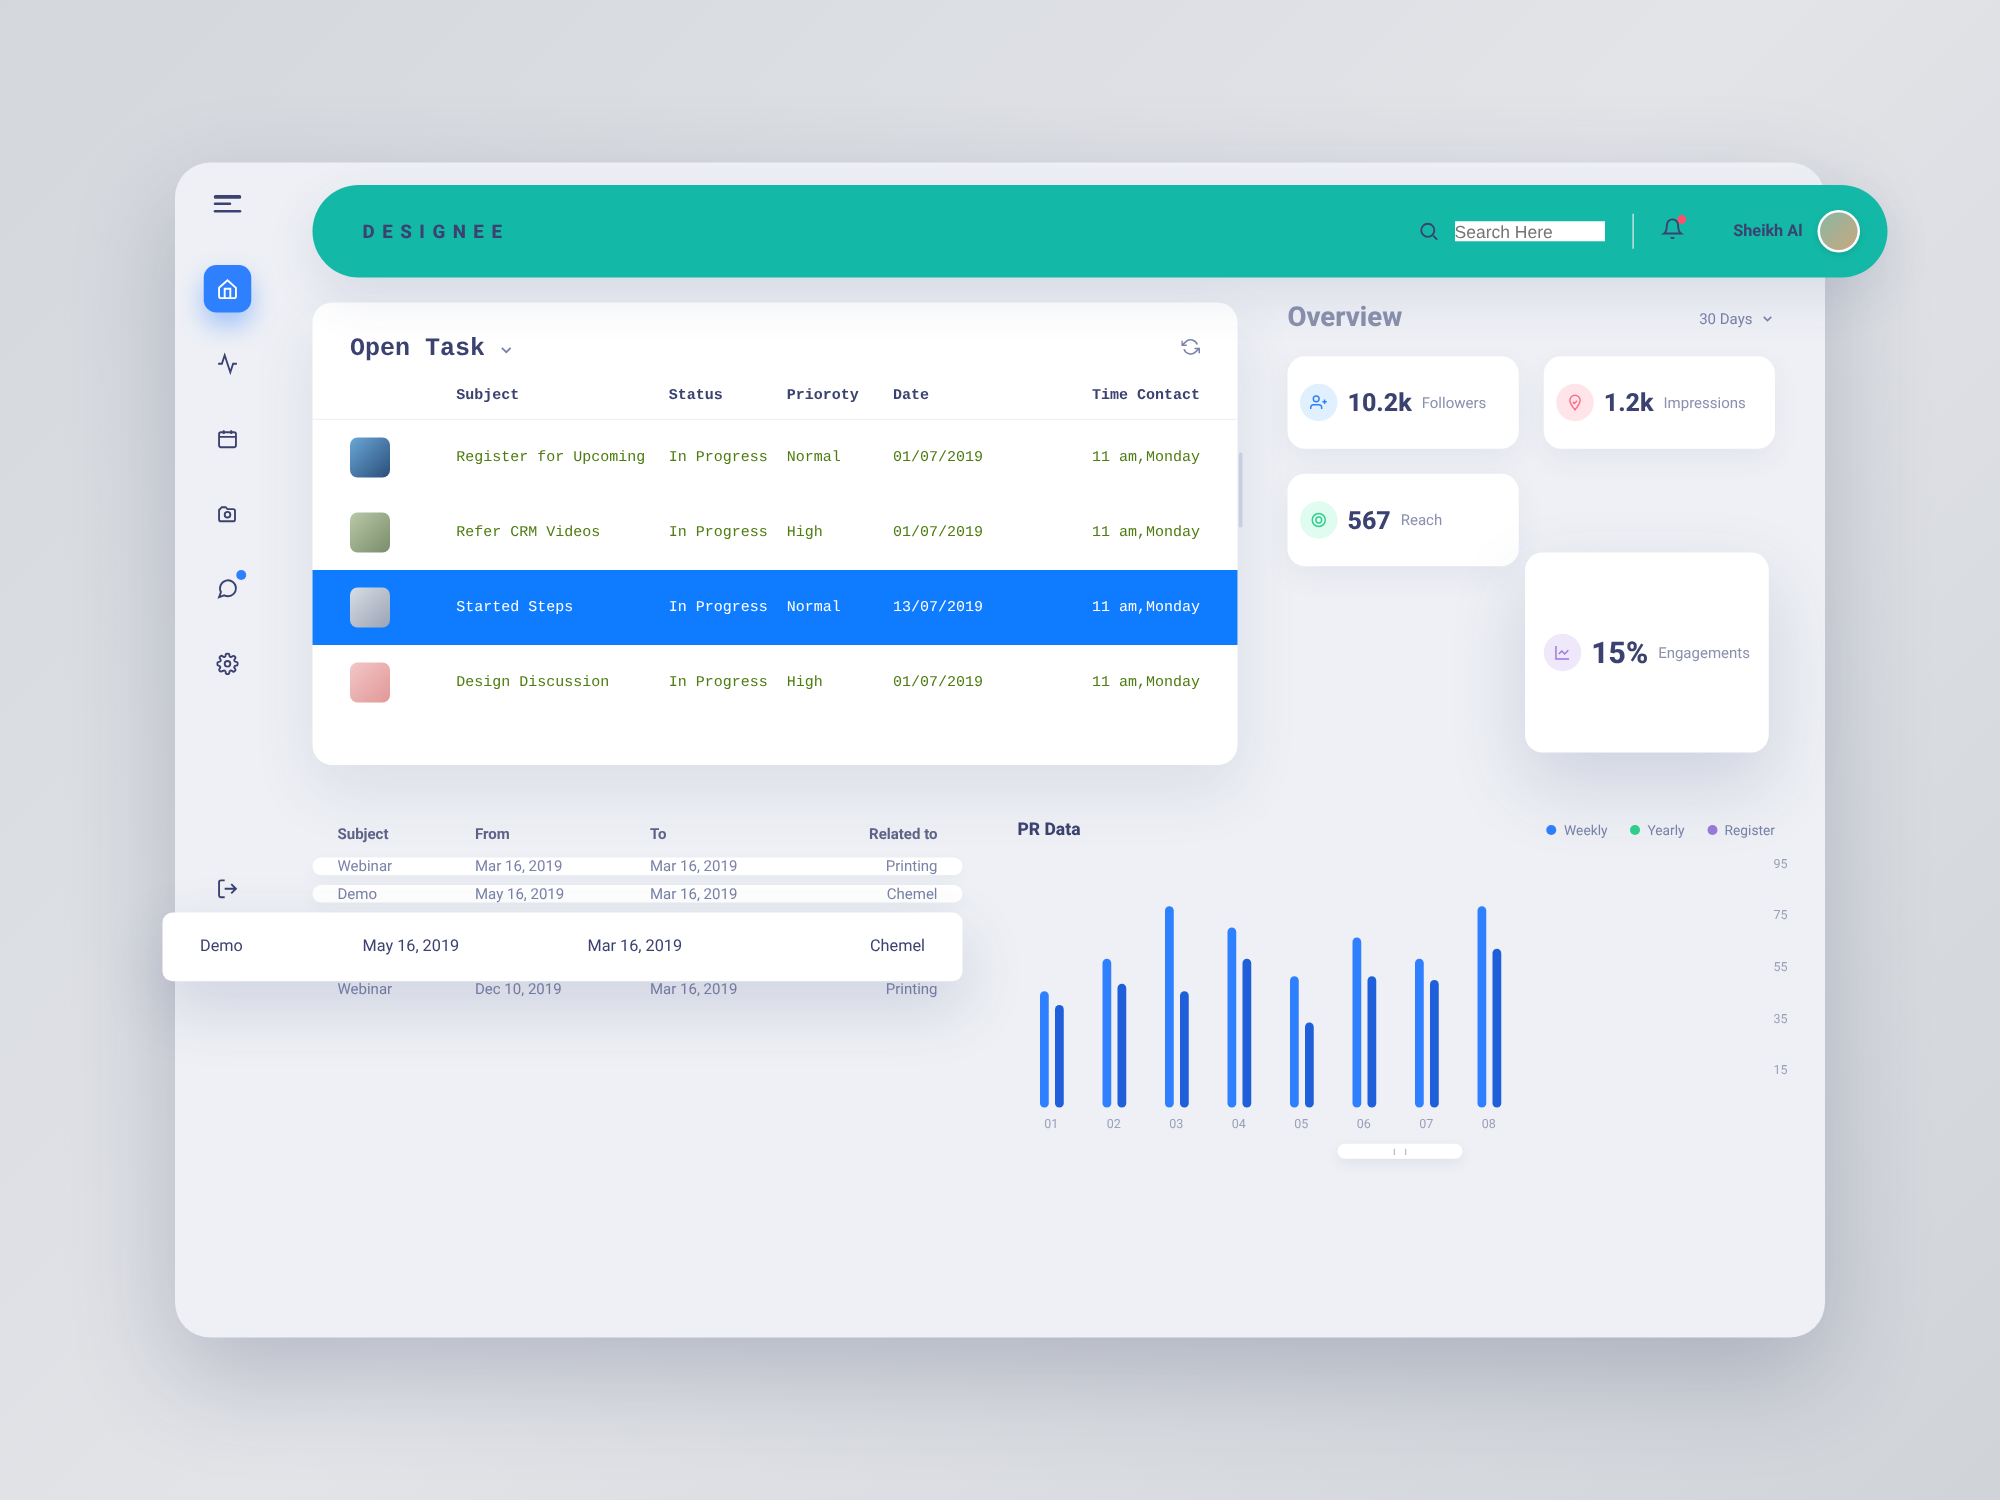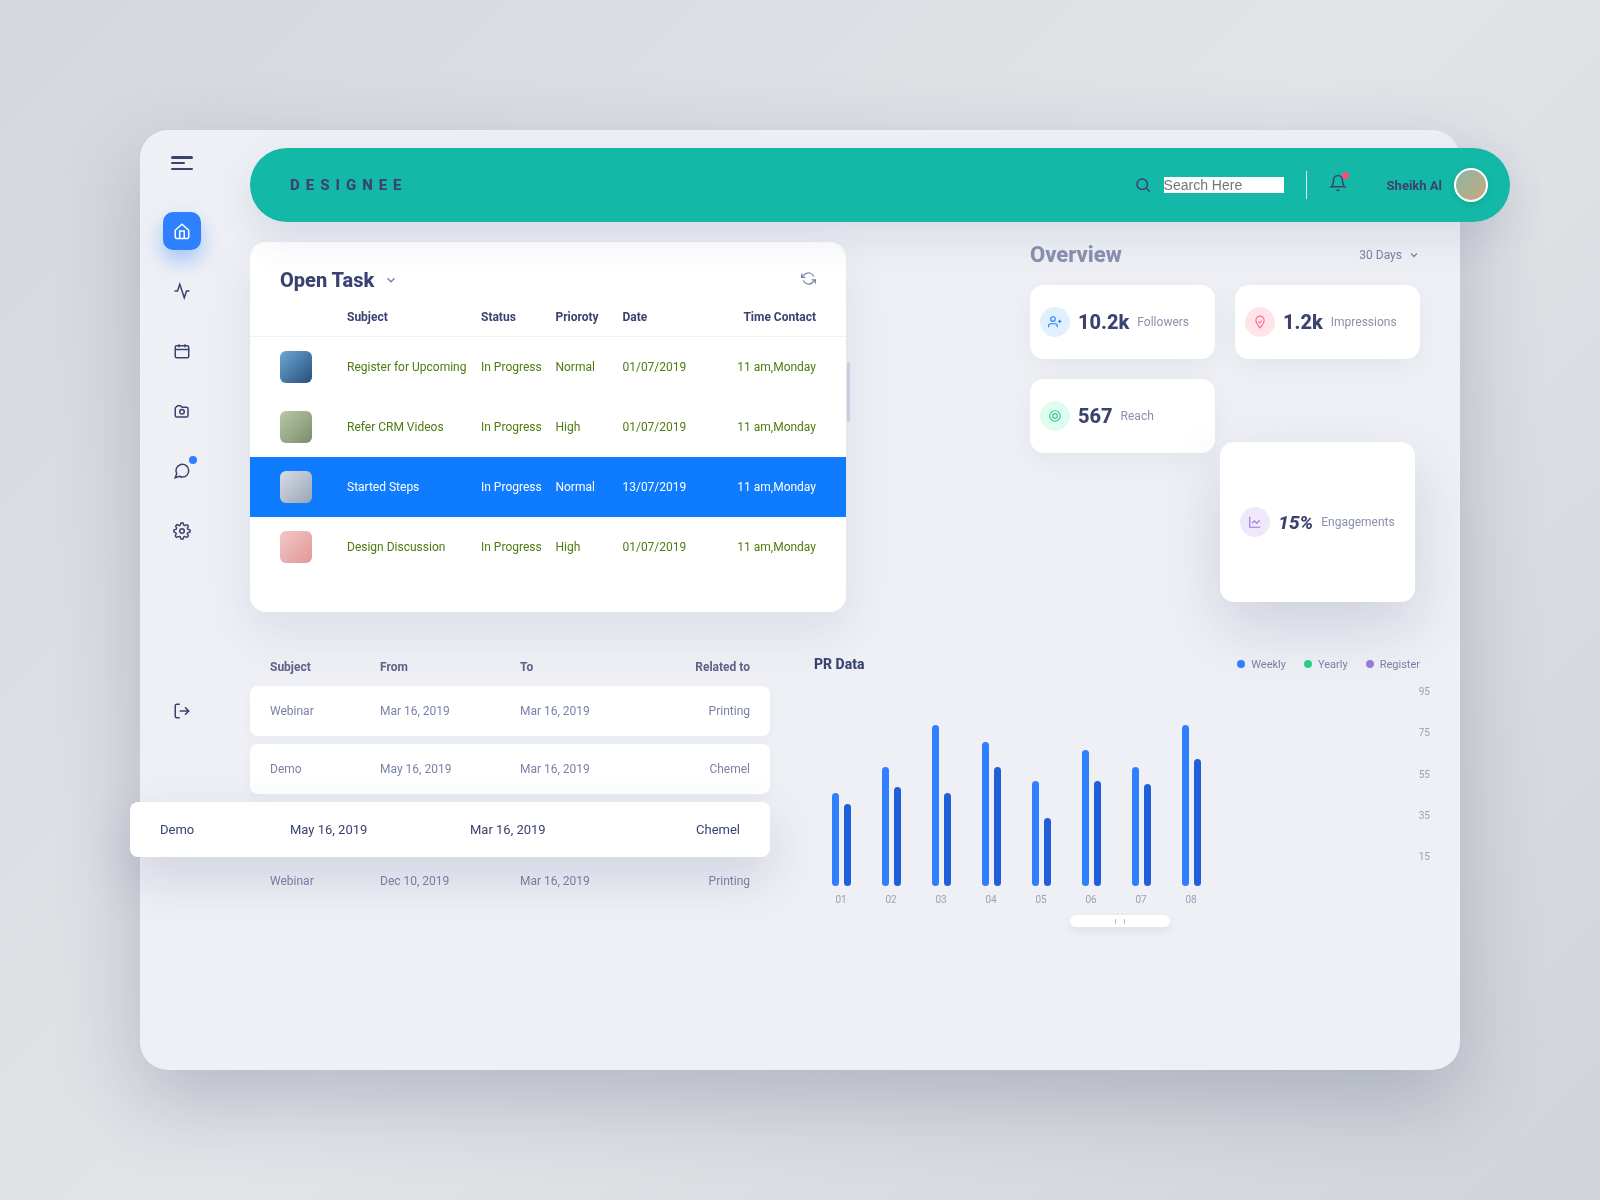--- a/index.html
+++ b/index.html
@@ -65,23 +65,24 @@
   .vline { width:1px; height:28px; background:#e5e7ef; margin:0 22px;}
   .bell-wrap { position:relative; color:#3b4270; cursor:pointer;}
   .bell-wrap .red-dot{position:absolute; top:-2px; right:-2px; width:7px; height:7px; background:#ff4f6e; border-radius:50%;}
   .user-group{ display:flex; align-items:center; gap:12px; margin-left:40px;}
   .user-name{font-size:13px; font-weight:700; color:#3b4270;}
   .avatar{width:34px; height:34px; border-radius:50%; background: linear-gradient(135deg,#8ab7a3,#c9a77e); border:2px solid #fff; box-shadow:0 2px 6px rgba(0,0,0,.1);}
   
   .main { position:absolute; top:112px; left:110px; right:40px; bottom:30px; }
   
   .open-task {
-    position:absolute; top:0; left:0; width: 596px; height: 370px;
+    position:absolute; top:0; left:0; width: 740px; height: 370px;
     background:#fff; border-radius:16px; box-shadow: 0 20px 50px rgba(60,70,120,.10);
     padding: 26px 0 10px 0;
+    font-family: Liberation Mono, monospace;
   }
   .open-task-head { display:flex; align-items:center; padding:0 30px 18px 30px;}
   .open-task-title{ font-size:20px; font-weight:800; color:#3b4270; display:flex; align-items:center; gap:10px;}
   .chev { color:#7a82a8;}
   .refresh-ic{ margin-left:auto; color:#7a82a8; cursor:pointer;}
   .tbl-head{ display:flex; padding:0 30px 12px 30px; font-size:12px; color:#3b4270; font-weight:700; border-bottom:1px solid #f0f1f6;}
   .c-thumb{width:90px;}
   .c-subject{width:180px;}
   .c-status{width:100px;}
   .c-prio{width:90px;}
@@ -111,21 +112,21 @@
   .stat-lbl{ font-size:12px; color:#8a90ad;}
   
   .events { position:absolute; top:414px; left:0; width:520px;}
   .sec-head{ display:flex; align-items:center; padding:0 10px 14px 10px;}
   .sec-title{ font-size:14px; font-weight:800; color:#3b4270;}
   .ev-head{ display:flex; font-size:12px; color:#5c6288; font-weight:700; padding:4px 20px 12px 20px;}
   .e-subj{width:110px;}
   .e-from{width:140px;}
   .e-to{width:140px;}
   .e-rel{flex:1; text-align:right;}
-  .ev-row{ display:flex; align-items:center; background:#fff; border-radius:8px; padding:18px 20px; font-size:12px; color:#7a82a8; margin-bottom:8px; box-shadow:0 4px 12px rgba(60,70,120,.04);}
+  .ev-row{ display:flex; align-items:center; background:#fff; border-radius:8px; padding:0 20px; font-size:12px; color:#7a82a8; margin-bottom:8px; box-shadow:0 4px 12px rgba(60,70,120,.04);}
   .ev-row.float{ position:absolute; width:640px; left:-120px; box-shadow:0 20px 50px rgba(60,70,120,.18); z-index:8; padding:20px 30px; font-size:13px; color:#3b4270; background:#fff;}
   .ev-row.plain{ background:transparent; box-shadow:none;}
   
   .pr { position:absolute; top:414px; left:560px; right:-10px;}
   .pr-head{ display:flex; align-items:center; padding:0 10px 14px 4px;}
   .legend{ margin-left:auto; display:flex; gap:18px; font-size:11px; color:#7a82a8;}
   .lg{display:flex; align-items:center; gap:6px;}
   .lgdot{width:8px; height:8px; border-radius:50%;}
   .chart{ position:relative; height:200px; display:flex; align-items:flex-end; gap:8px; padding:0 50px 0 10px;}
   .bar-pair{ display:flex; gap:5px; align-items:flex-end; width:42px; justify-content:center;}
@@ -325,21 +326,21 @@
         </div>
         <div></div>
       </div>
 
       <div class="stat-card pop" style="top:200px; left:190px;">
         <div class="stat-ic ic-purple">
           <svg width="14" height="14" viewBox="0 0 24 24" fill="none" stroke="currentColor" stroke-width="2">
               <path d="M3 3v18h18M7 14l4-4 4 4 5-5"></path>
             </svg>
         </div>
-        <div class="stat-val" style="font-size:19px;font-style:italic;">15%</div>
+        <div class="stat-val" style="font-size:24px;">15%</div>
         <div class="stat-lbl">Engagements</div>
       </div>
     </div>
 
     <div class="events">
       <div class="ev-head">
         <div class="e-subj">Subject</div>
         <div class="e-from">From</div>
         <div class="e-to">To</div>
         <div class="e-rel">Related to</div>

